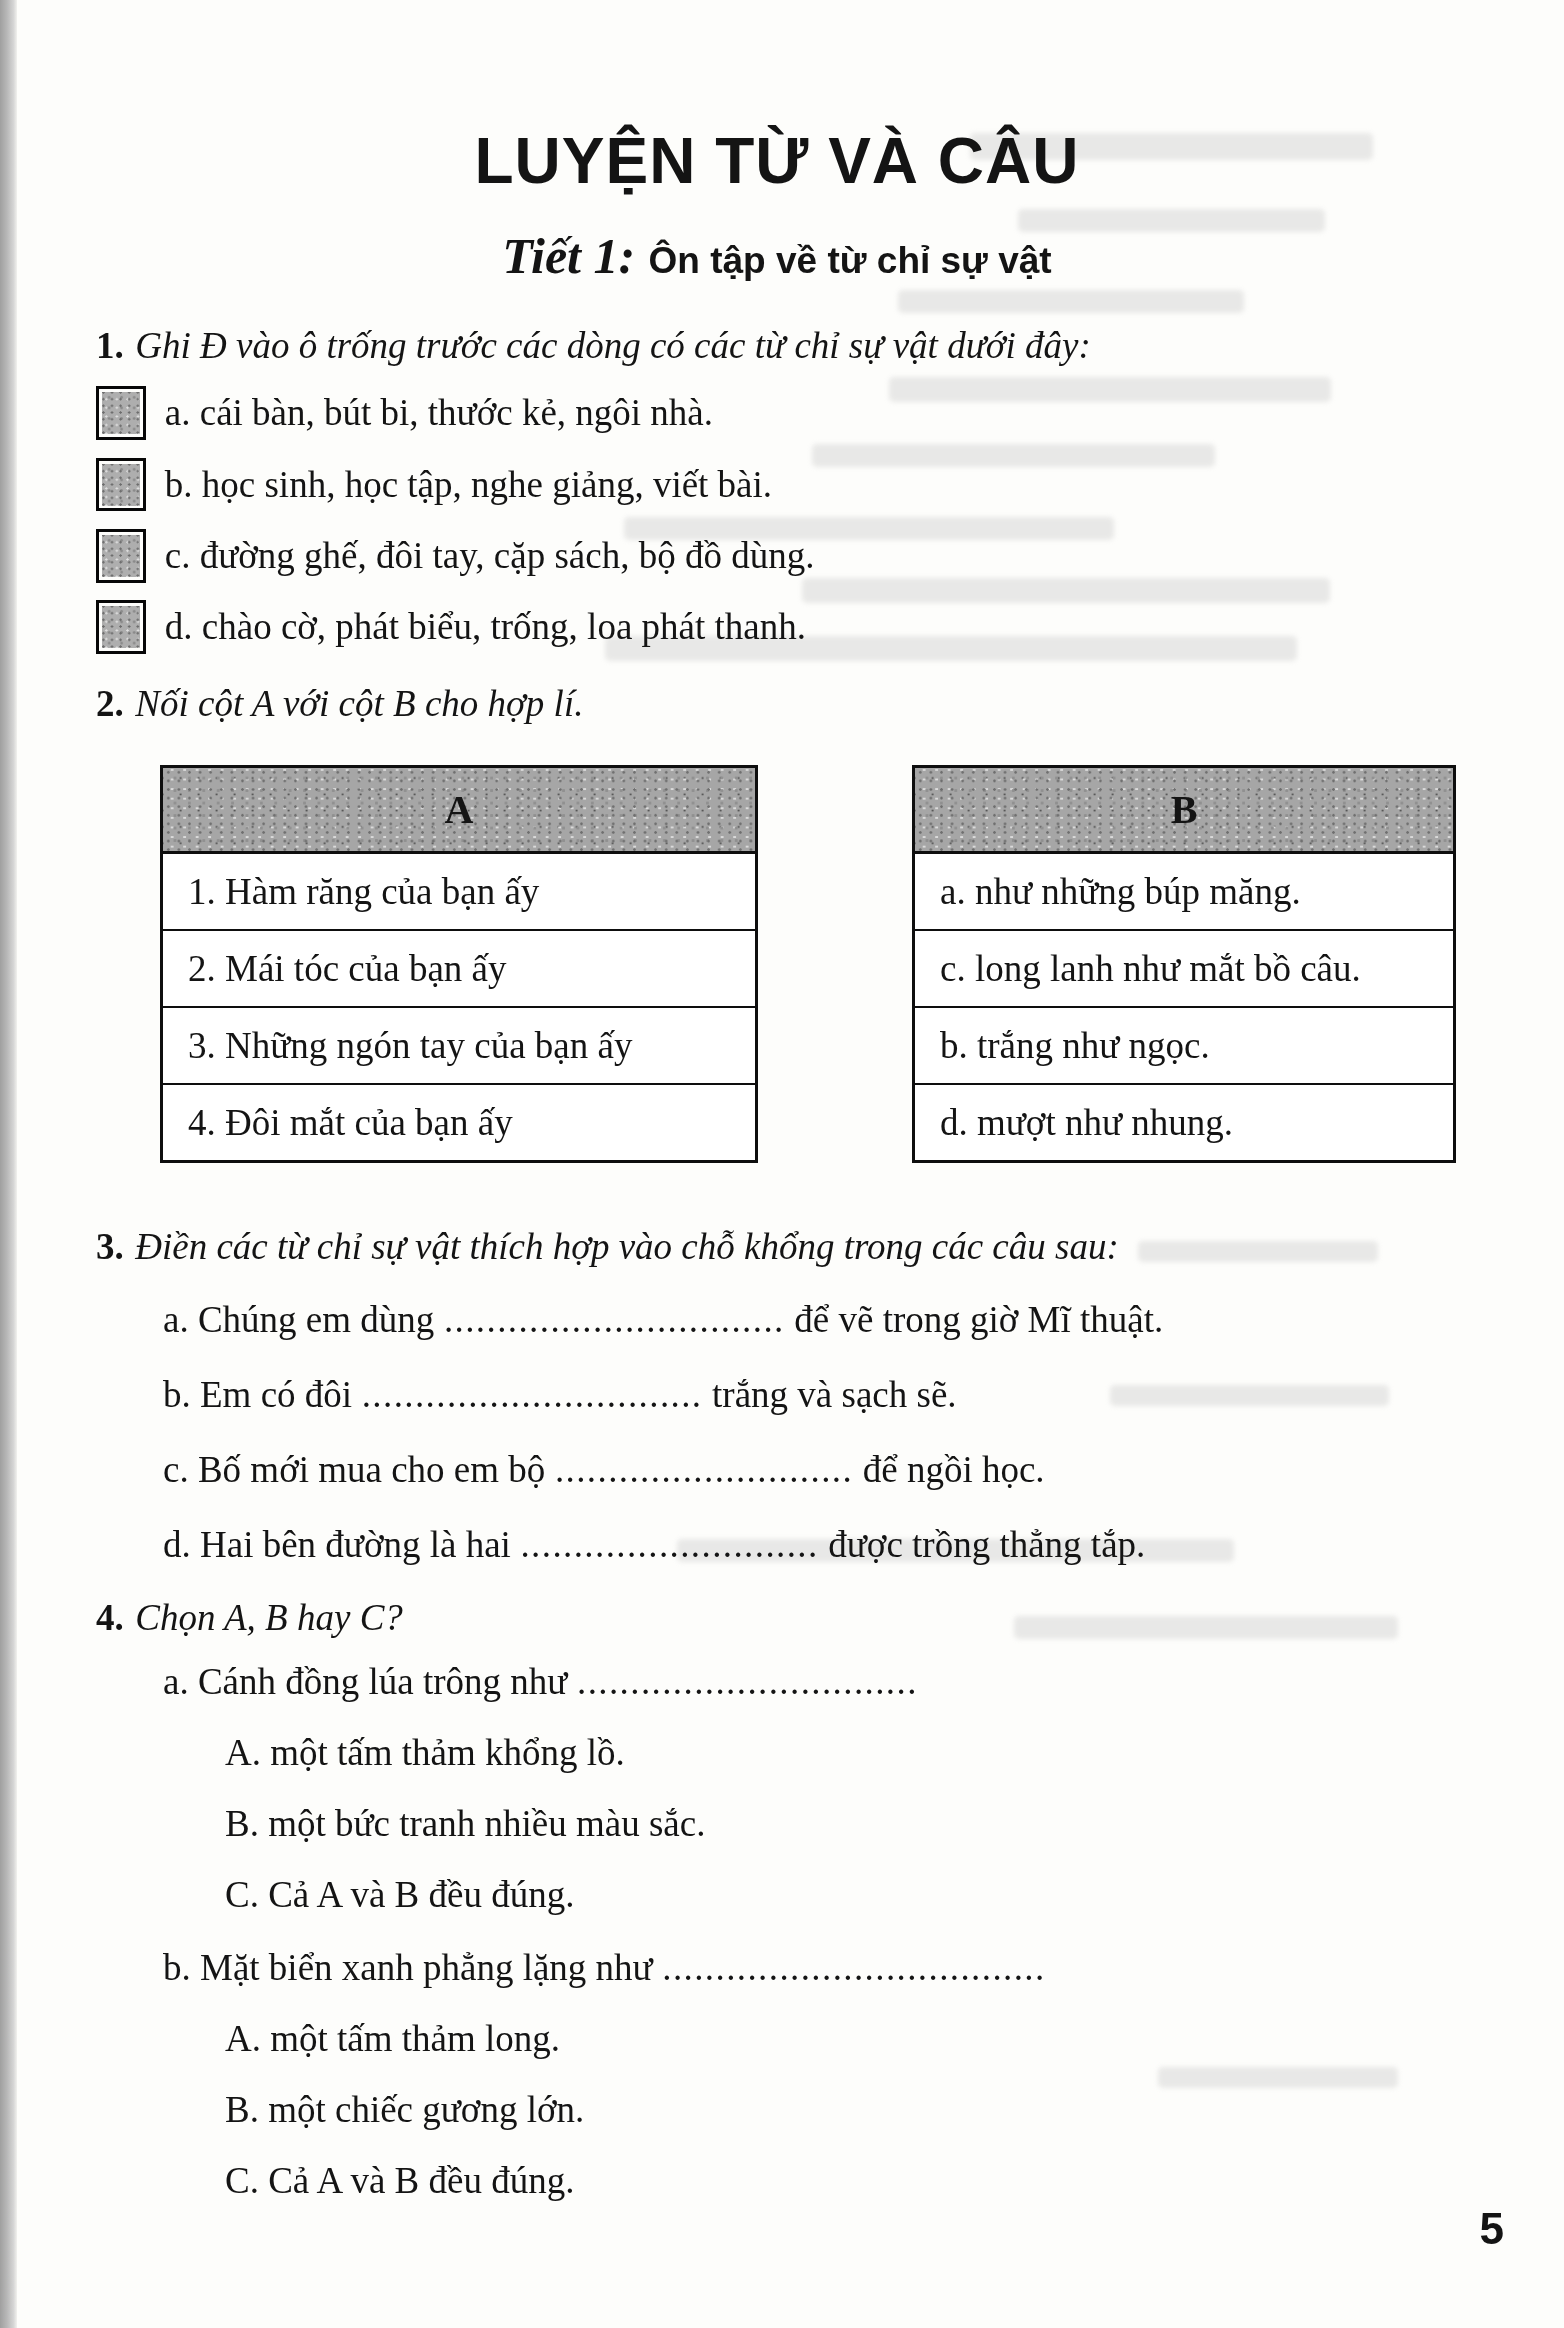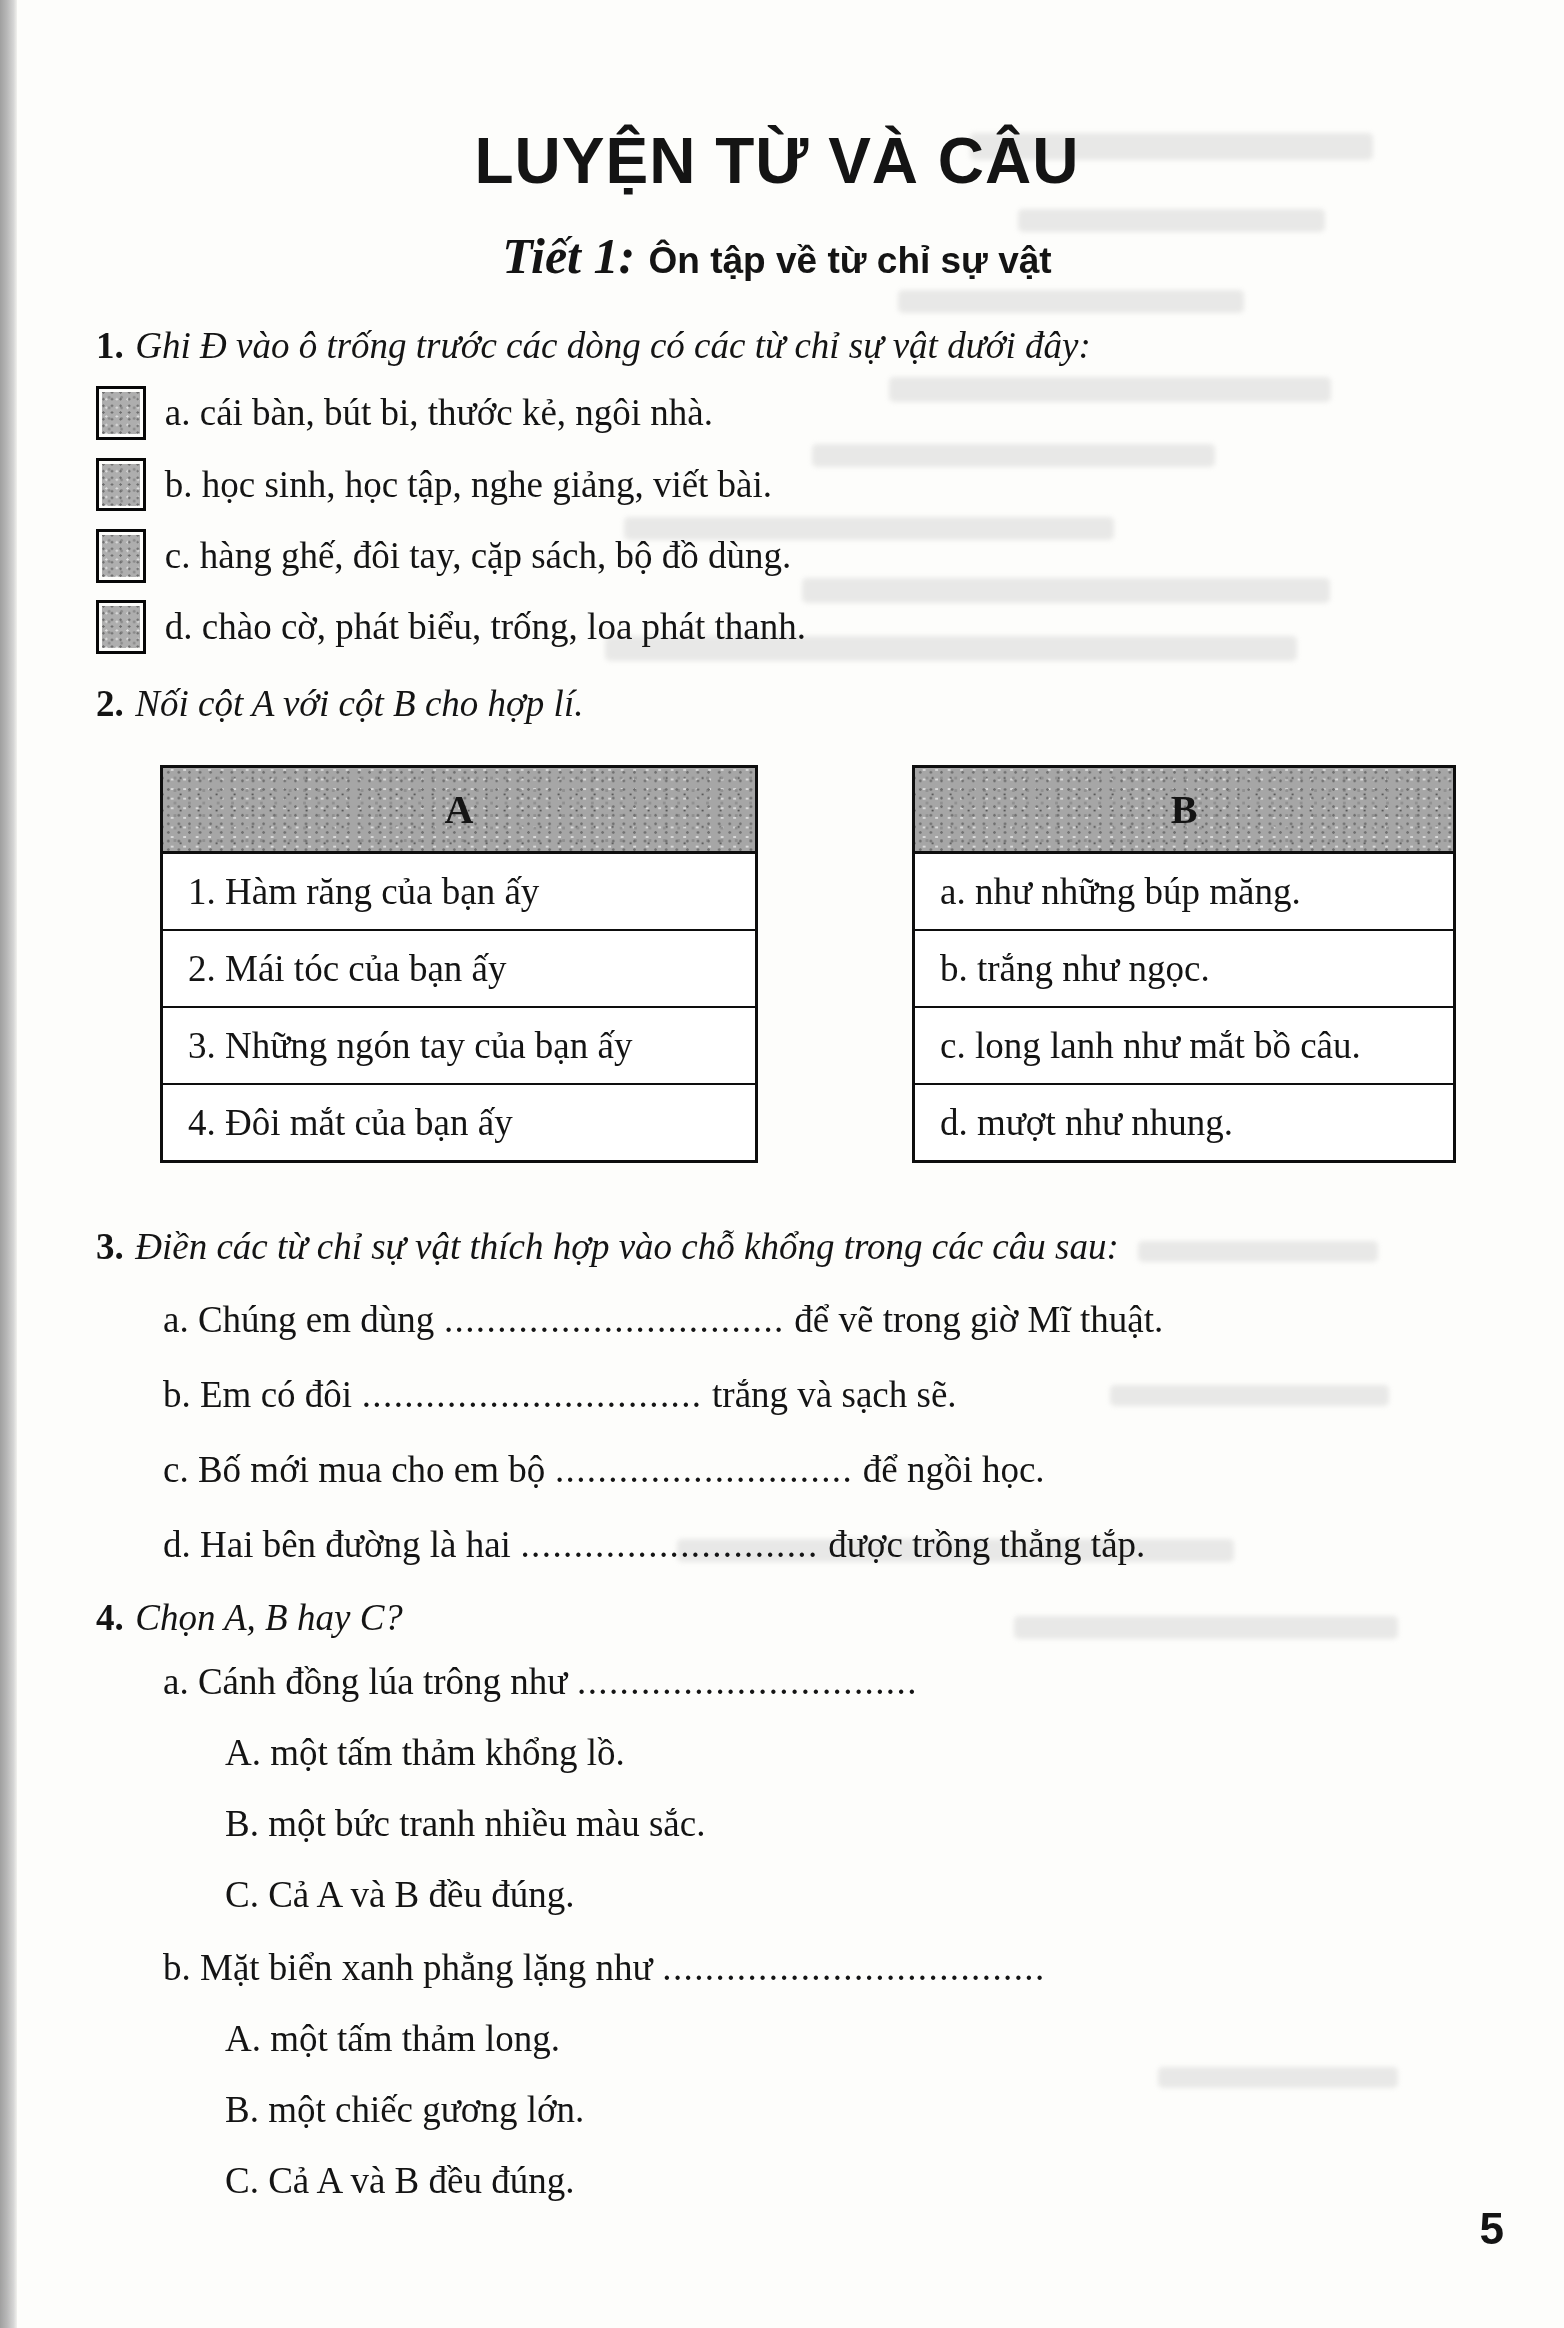--- a/index.html
+++ b/index.html
@@ -129,21 +129,21 @@
     <div class="cbx-row">
       <span class="cbx"></span>
       <span class="item-text">a. cái bàn, bút bi, thước kẻ, ngôi nhà.</span>
     </div>
     <div class="cbx-row">
       <span class="cbx"></span>
       <span class="item-text">b. học sinh, học tập, nghe giảng, viết bài.</span>
     </div>
     <div class="cbx-row">
       <span class="cbx"></span>
-      <span class="item-text">c. hàng ghế, đôi tay, cặp sách, bộ đồ dùng.</span>
+      <span class="item-text">c. đường ghế, đôi tay, cặp sách, bộ đồ dùng.</span>
     </div>
     <div class="cbx-row">
       <span class="cbx"></span>
       <span class="item-text">d. chào cờ, phát biểu, trống, loa phát thanh.</span>
     </div>
 
     <div class="heading-row h2x">
       <span class="num">2.</span><span class="instr">Nối cột A với cột B cho hợp lí.</span>
     </div>
 
@@ -151,22 +151,22 @@
       <div class="match-table table-a">
         <div class="th">A</div>
         <div class="tr">1. Hàm răng của bạn ấy</div>
         <div class="tr">2. Mái tóc của bạn ấy</div>
         <div class="tr">3. Những ngón tay của bạn ấy</div>
         <div class="tr">4. Đôi mắt của bạn ấy</div>
       </div>
       <div class="match-table table-b">
         <div class="th">B</div>
         <div class="tr">a. như những búp măng.</div>
+        <div class="tr">c. long lanh như mắt bồ câu.</div>
         <div class="tr">b. trắng như ngọc.</div>
-        <div class="tr">c. long lanh như mắt bồ câu.</div>
         <div class="tr">d. mượt như nhung.</div>
       </div>
     </div>
 
     <div class="heading-row h3x">
       <span class="num">3.</span><span class="instr">Điền các từ chỉ sự vật thích hợp vào chỗ khổng trong các câu sau:</span>
     </div>
 
     <div class="fill-line indent-1">
       <span>a. Chúng em dùng</span><span class="dots">................................</span><span class="after-blank">để vẽ trong giờ Mĩ thuật.</span>

